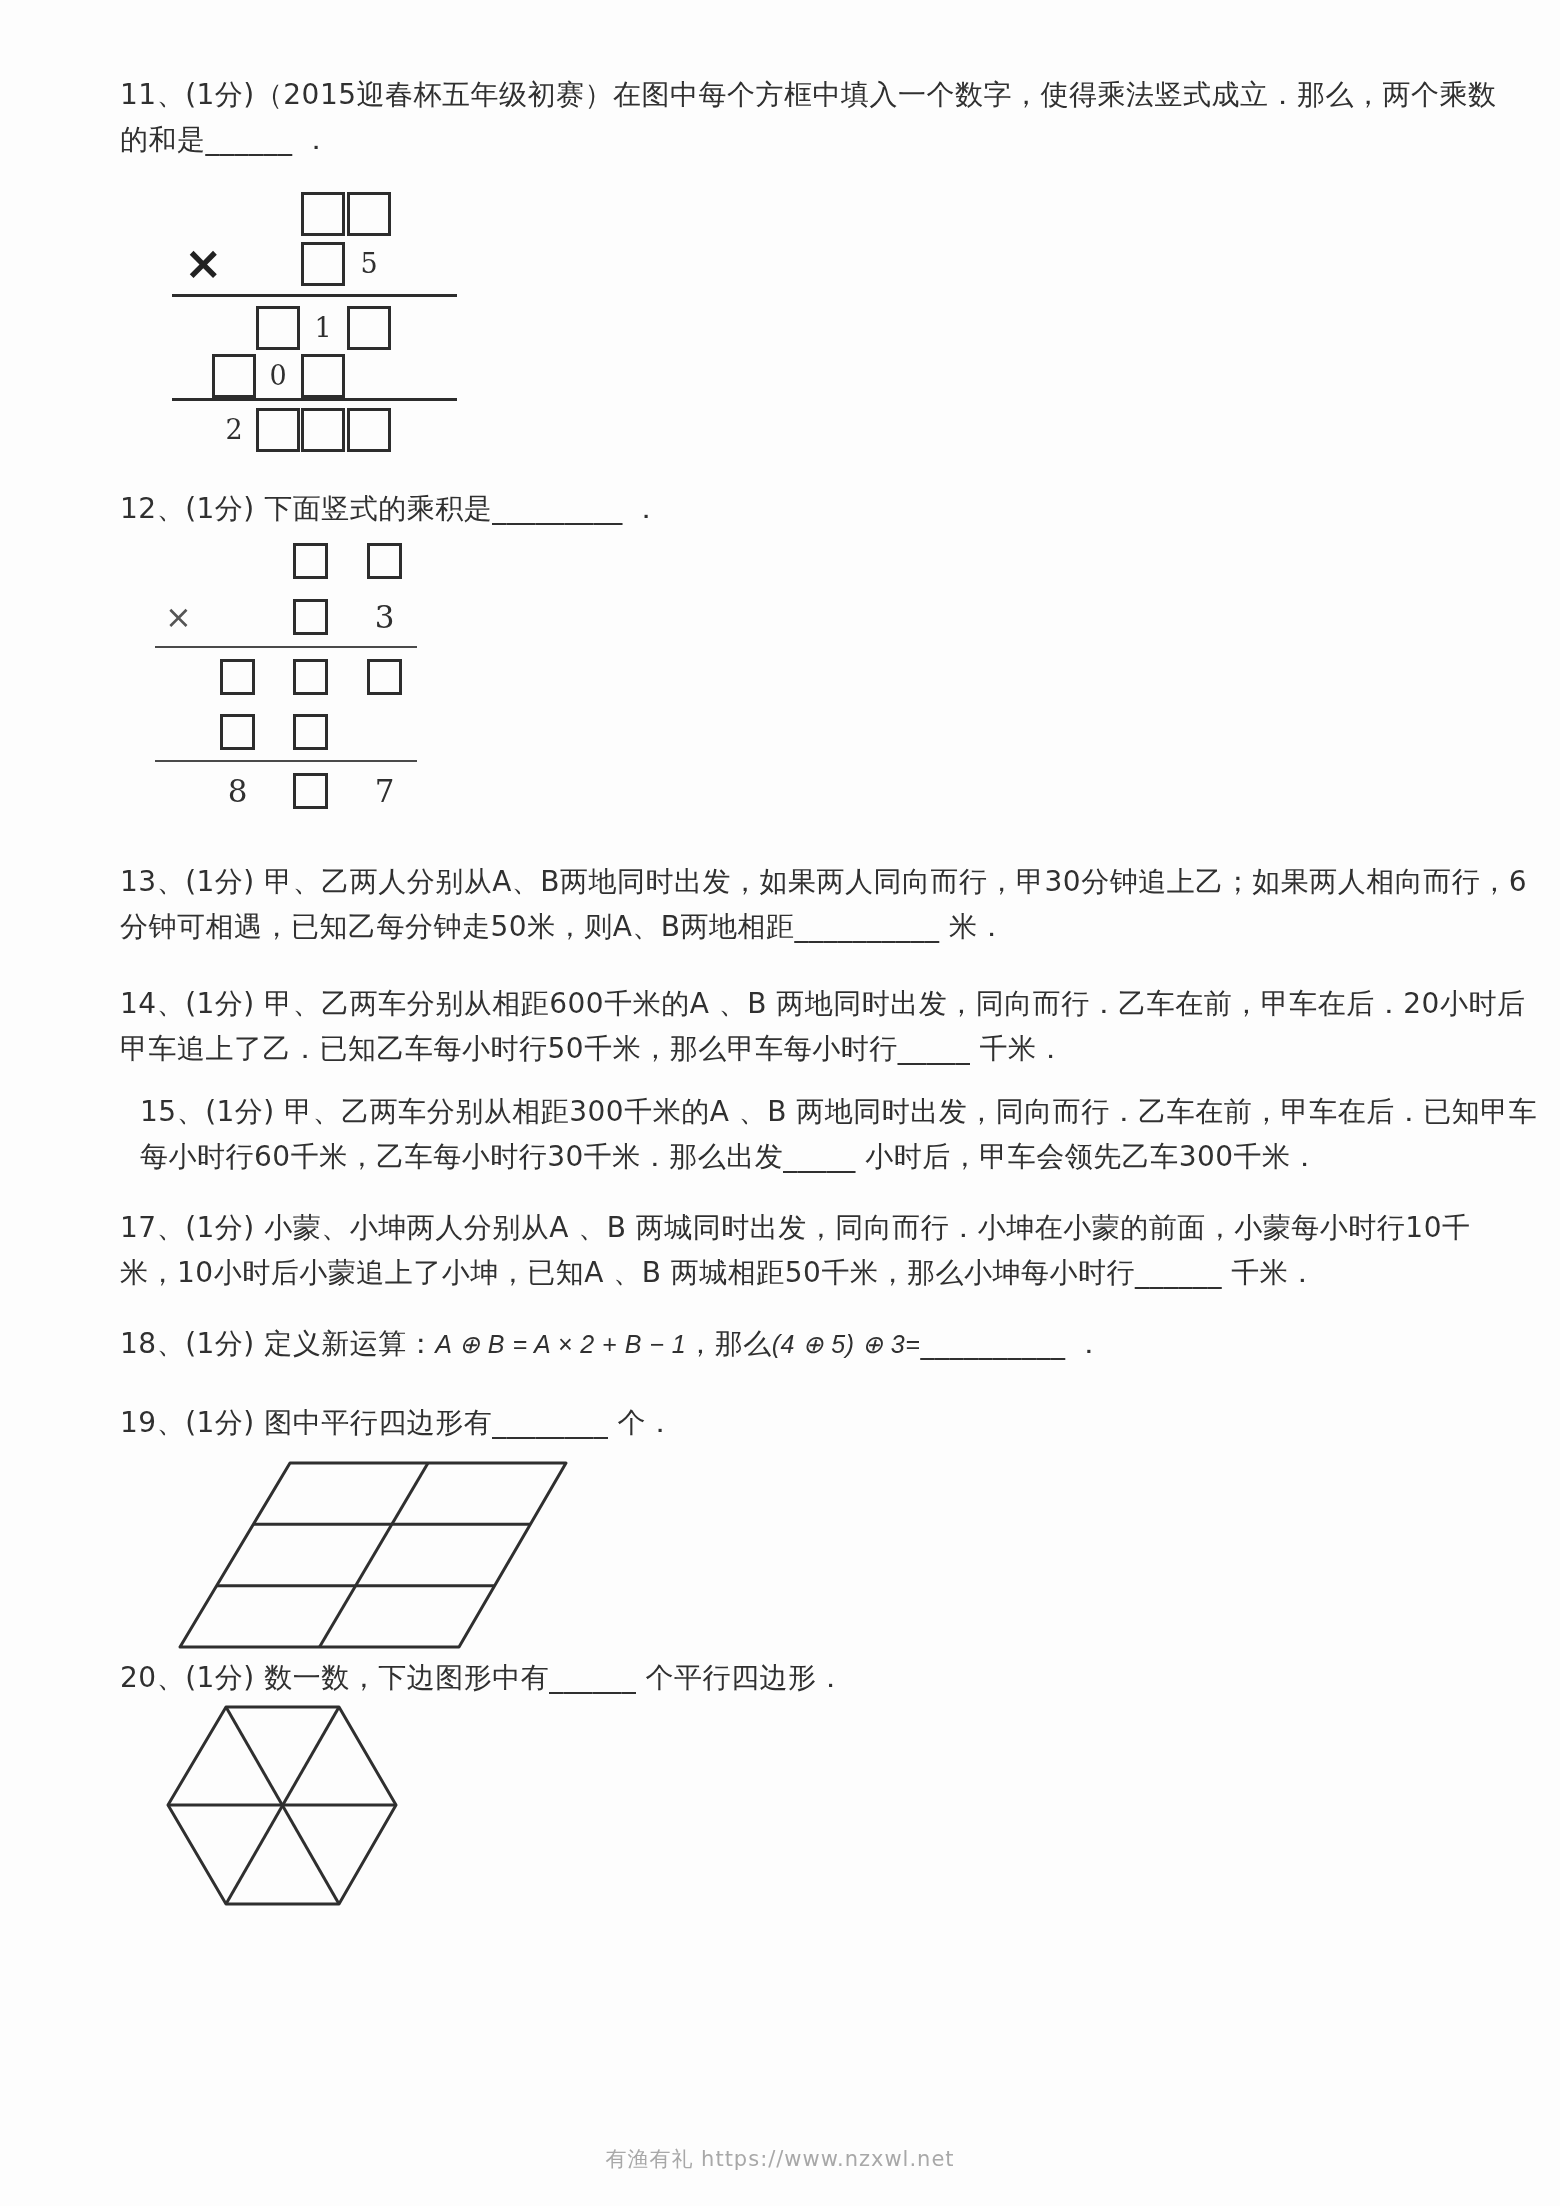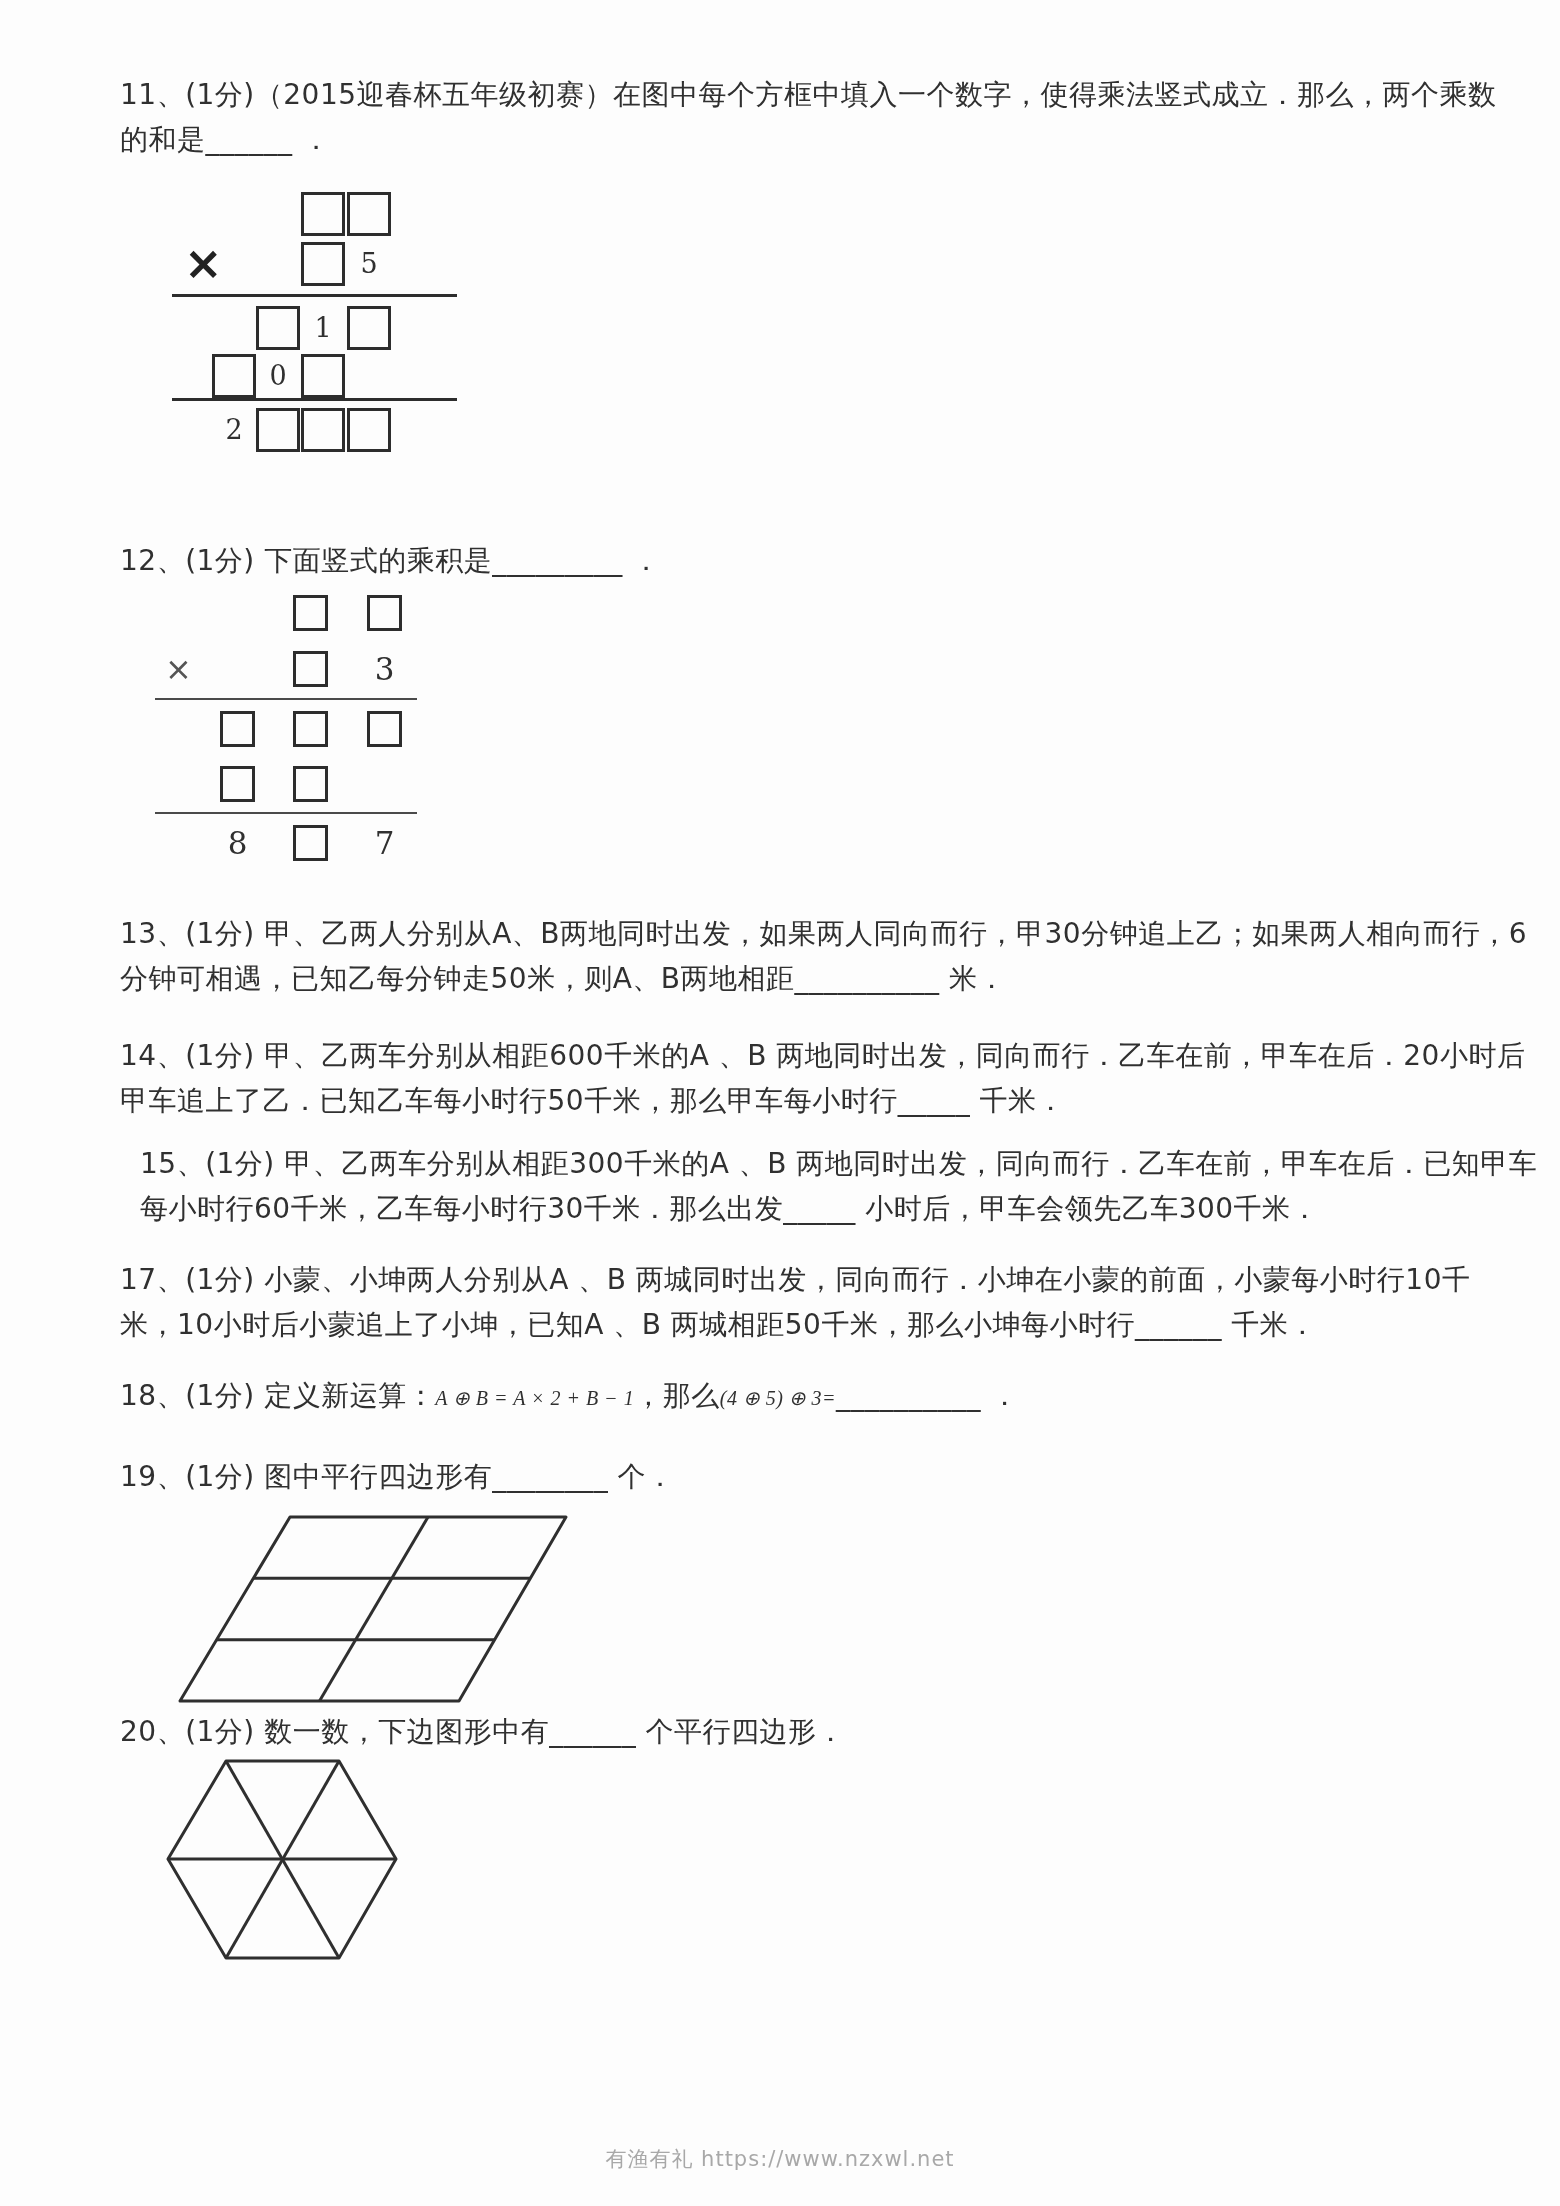--- a/index.html
+++ b/index.html
@@ -10,41 +10,41 @@
     font-family:"DejaVu Sans","Liberation Sans",sans-serif;
     position:relative;overflow:hidden;
   }
   .content{padding:72px 60px 0 120px;}
   .qblock{position:relative;}
   .qline{
     font-size:28px;line-height:45px;letter-spacing:0.5px;
     white-space:nowrap;
   }
   .math{
-    font-family:Liberation Serif, serif;
-    font-style:italic;font-size:20px;
+    font-family:Liberation Sans, sans-serif;
+    font-style:italic;font-size:25px;
   }
   
   .mult{position:relative;}
   .mult11{width:300px;height:258px;margin:30px 0 0 52px;}
   .mult12{width:280px;height:268px;margin:12px 0 0 35px;}
   .box{position:absolute;box-sizing:border-box;border:3px solid #2d2d2d;background:transparent;}
   .b11{width:44px;height:44px;}
   .b12{width:35px;height:36px;}
   .digit{
     position:absolute;text-align:center;
     font-family:"DejaVu Serif","Liberation Serif",serif;
   }
   .d11{width:44px;height:44px;line-height:44px;font-size:27px;}
   .d12{width:35px;height:36px;line-height:36px;font-size:31px;}
   .times11{position:absolute;font-size:46px;line-height:46px;color:#222;font-weight:bold;}
   .times12{position:absolute;font-size:32px;line-height:32px;color:#555;}
   .mline{position:absolute;background:#2d2d2d;}
   
-  .mt-q12{margin-top:88px;}
+  .mt-q12{margin-top:36px;}
   .mt-q13{margin-top:48px;}
   .mt-q14{margin-top:32px;}
   .mt-q15{margin-top:18px;margin-left:20px;}
   .mt-q16{margin-top:26px;}
   .mt-q17{margin-top:26px;}
   .mt-q18{margin-top:24px;}
   .mt-q19{margin-top:31px;}
   .mt-q20{}
   .fig19{display:block;margin:10px 0 0 50px;}
   .fig20{display:block;margin:0 0 0 38px;}

